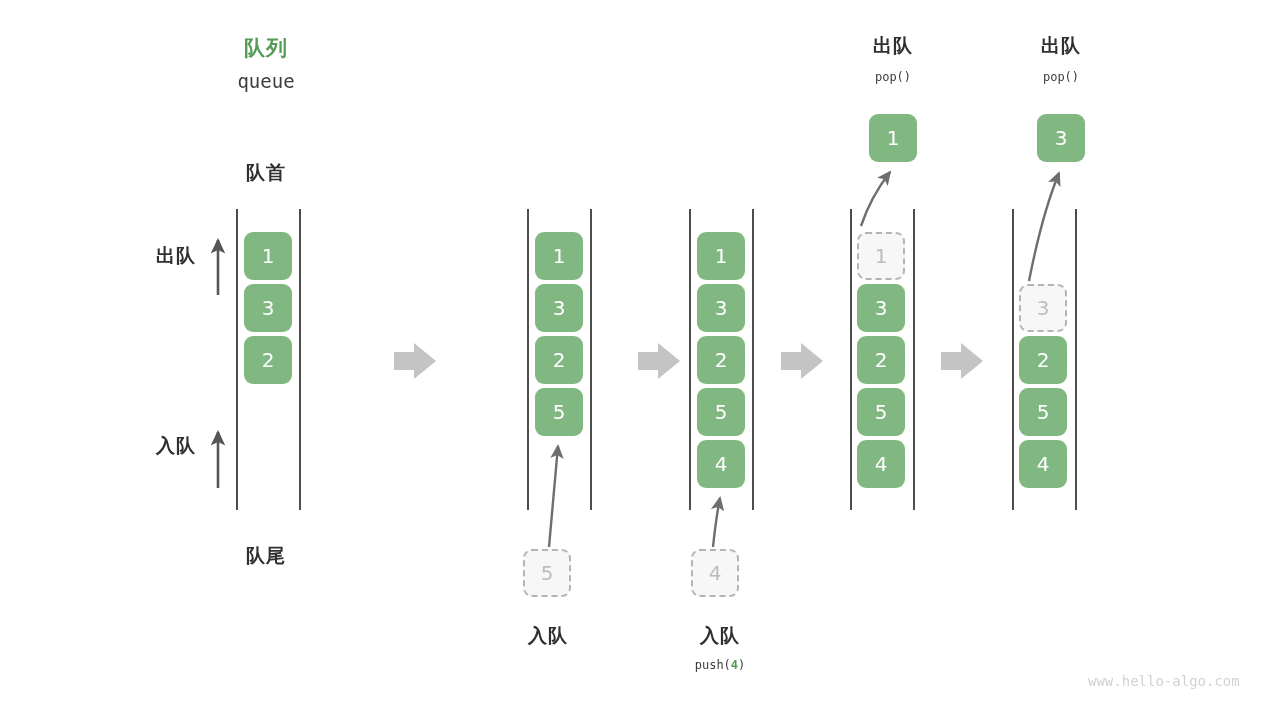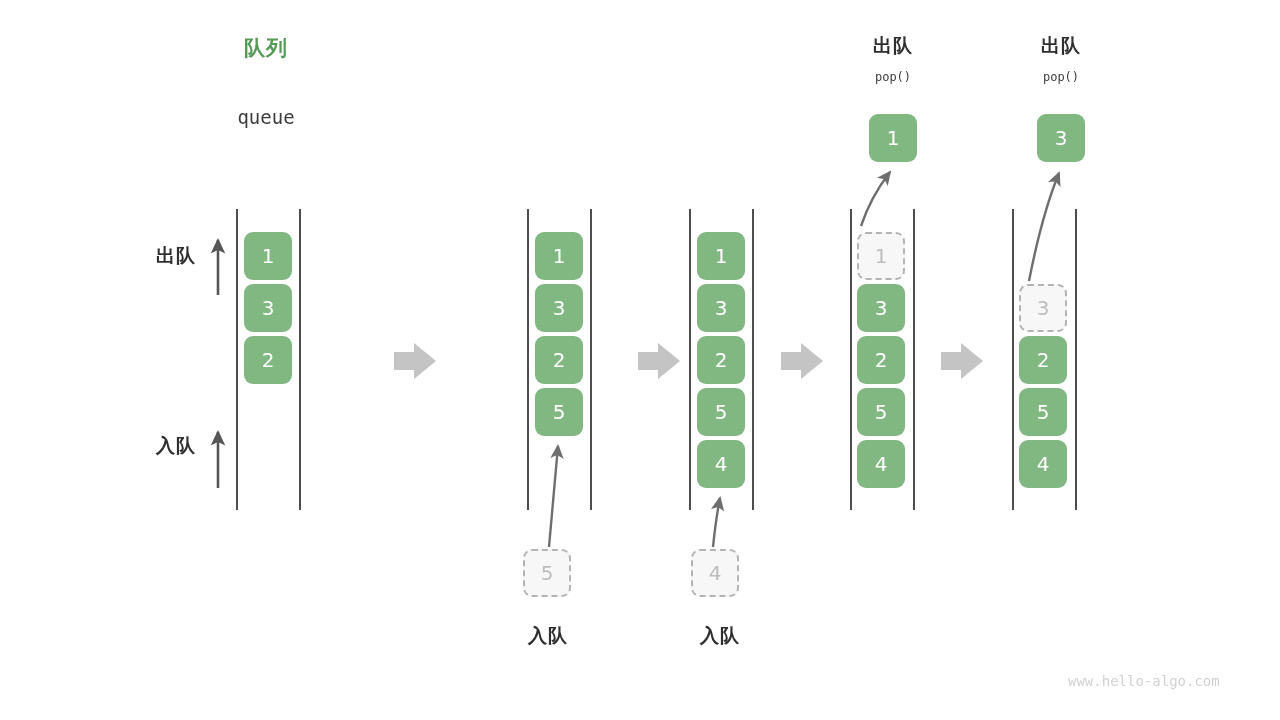--- a/index.html
+++ b/index.html
@@ -61,20 +61,21 @@
     color: #3c3c3c;
     white-space: nowrap;
     text-align: center;
   }
   .op-label-code .num { color: #569a57; font-weight: bold; }
   .watermark {
     font-size: 14px;
     font-family: "DejaVu Sans Mono", "Liberation Mono", monospace;
     color: #d2d2d2;
     white-space: nowrap;
+    margin-left: 20px;
   }
 
   
   .cell {
     width: 48px;
     height: 48px;
     border-radius: 9px;
     display: flex;
     align-items: center;
     justify-content: center;
@@ -104,22 +105,24 @@
     height: 720px;
     pointer-events: none;
   }
 </style>
 </head>
 <body>
 
 <div id="stage">
 
   <div class="abs title-cn" style="left:186px; top:34px; width:160px;">队列</div>
-  <div class="abs title-en" style="left:186px; top:70px; width:160px;margin-top:36px;">queue</div>
-
+  <div class="abs title-en" style="left:186px; top:70px; width:160px;">queue</div>
+
+  <div class="abs edge-label" style="left:186px; top:160px; width:160px;">队首</div>
+  <div class="abs edge-label" style="left:186px; top:543px; width:160px;">队尾</div>
 
   <div class="abs edge-label" style="left:146px; top:243px; width:60px;">出队</div>
   <div class="abs edge-label" style="left:146px; top:433px; width:60px;">入队</div>
 
   <div class="abs rail" style="left:236px; top:209px; height:301px;"></div>
   <div class="abs rail" style="left:299px; top:209px; height:301px;"></div>
   <div class="abs cell filled" style="left:244px; top:232px;">1</div>
   <div class="abs cell filled" style="left:244px; top:284px;">3</div>
   <div class="abs cell filled" style="left:244px; top:336px;">2</div>
 
@@ -134,20 +137,21 @@
 
   <div class="abs rail" style="left:689px; top:209px; height:301px;"></div>
   <div class="abs rail" style="left:752px; top:209px; height:301px;"></div>
   <div class="abs cell filled" style="left:697px; top:232px;">1</div>
   <div class="abs cell filled" style="left:697px; top:284px;">3</div>
   <div class="abs cell filled" style="left:697px; top:336px;">2</div>
   <div class="abs cell filled" style="left:697px; top:388px;">5</div>
   <div class="abs cell filled" style="left:697px; top:440px;">4</div>
   <div class="abs cell ghost" style="left:691px; top:549px;">4</div>
   <div class="abs op-label-cn" style="left:635px; top:623px; width:170px;">入队</div>
+  <div class="abs op-label-code" style="left:635px; top:658px; width:170px;"><span>push(</span><span class="num">4</span><span>)</span></div>
 
   <div class="abs op-label-cn" style="left:813px; top:33px; width:160px;">出队</div>
   <div class="abs op-label-code" style="left:813px; top:70px; width:160px;">pop()</div>
   <div class="abs cell filled" style="left:869px; top:114px;">1</div>
   <div class="abs rail" style="left:850px; top:209px; height:301px;"></div>
   <div class="abs rail" style="left:913px; top:209px; height:301px;"></div>
   <div class="abs cell ghost" style="left:857px; top:232px;">1</div>
   <div class="abs cell filled" style="left:857px; top:284px;">3</div>
   <div class="abs cell filled" style="left:857px; top:336px;">2</div>
   <div class="abs cell filled" style="left:857px; top:388px;">5</div>

